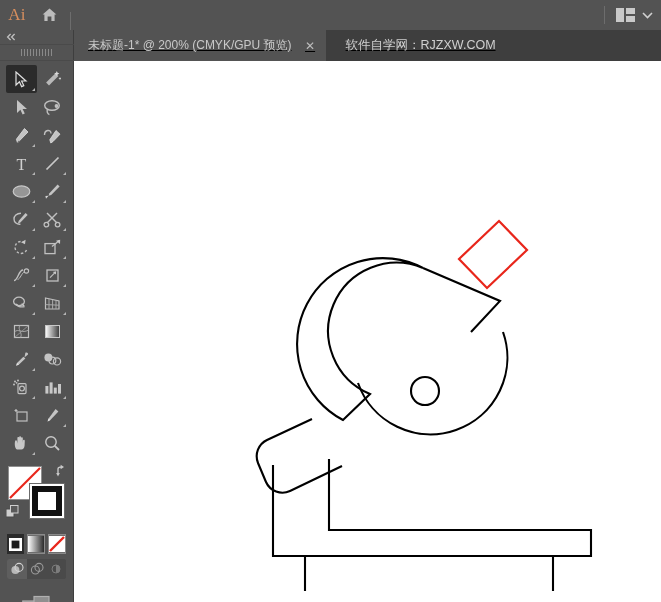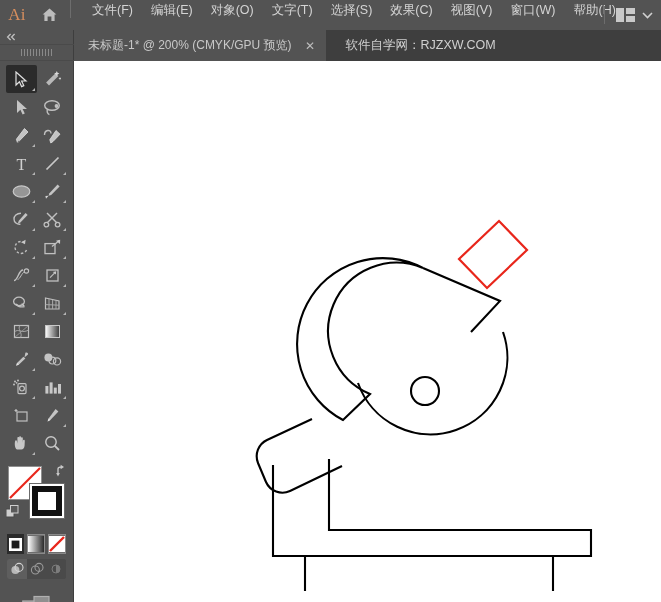--- a/index.html
+++ b/index.html
@@ -14,21 +14,21 @@
     position: relative;
     width: 661px; height: 602px;
     background: #535353;
   }
 
   
   #menubar {
     position: absolute; left: 0; top: 0;
     width: 661px; height: 30px;
     background: #535353;
-    display: flex; align-items: flex-start;
+    display: flex; align-items: flex-end;
   }
   .ai-logo {
     width: 34px; height: 30px;
     display: flex; align-items: center; justify-content: center;
     color: #d88f5e;
     font-size: 17px;
     font-weight: normal;
     letter-spacing: 0.3px;
     font-family: "Liberation Serif", serif;
   }
@@ -53,21 +53,21 @@
     position: absolute; right: 8px; top: 0;
     height: 30px; display: flex; align-items: center; gap: 7px;
     padding-left: 10px;
   }
 
   
   #tabbar {
     position: absolute; left: 74px; top: 30px;
     width: 587px; height: 31px;
     background: #3e3e3e;
-    display: flex; align-items: stretch;
+    display: flex; align-items: stretch; text-decoration: underline;
   }
   .doc-tab {
     background: #535353;
     display: flex; align-items: center;
     padding: 0 9px 0 14px;
     gap: 12px;
     height: 31px;
   }
   .doc-tab .title {
     color: #c8c8c8;
@@ -216,31 +216,20 @@
 <div id="app">
 
   <div id="menubar">
     <div class="ai-logo">Ai</div>
     <div class="home-btn">
       <svg width="17" height="16" viewBox="0 0 17 16">
         <path d="M8.5 1.6 L1.6 7.6 L3.4 7.6 L3.4 14 L6.6 14 L6.6 9.6 L10.4 9.6 L10.4 14 L13.6 14 L13.6 7.6 L15.4 7.6 Z" fill="#bdbdbd"></path>
       </svg>
     </div>
     <div class="vsep"></div>
-    <div class="menu-items">
-      <div class="menu-item">文件(F)</div>
-      <div class="menu-item">编辑(E)</div>
-      <div class="menu-item">对象(O)</div>
-      <div class="menu-item">文字(T)</div>
-      <div class="menu-item">选择(S)</div>
-      <div class="menu-item">效果(C)</div>
-      <div class="menu-item">视图(V)</div>
-      <div class="menu-item">窗口(W)</div>
-      <div class="menu-item">帮助(H)</div>
-    </div>
     <div class="ws-switcher">
       <div class="vsep" style="margin:0 4px 0 0"></div>
       <svg width="19" height="14" viewBox="0 0 19 14">
         <rect x="0" y="0" width="8" height="14" fill="#c9c9c9"></rect>
         <rect x="10" y="0" width="9" height="6" fill="#c9c9c9"></rect>
         <rect x="10" y="8" width="9" height="6" fill="#c9c9c9"></rect>
       </svg>
       <svg width="11" height="8" viewBox="0 0 11 8">
         <path d="M1 2 L5.5 6.5 L10 2" stroke="#d0d0d0" stroke-width="1.6" fill="none"></path>
       </svg>

